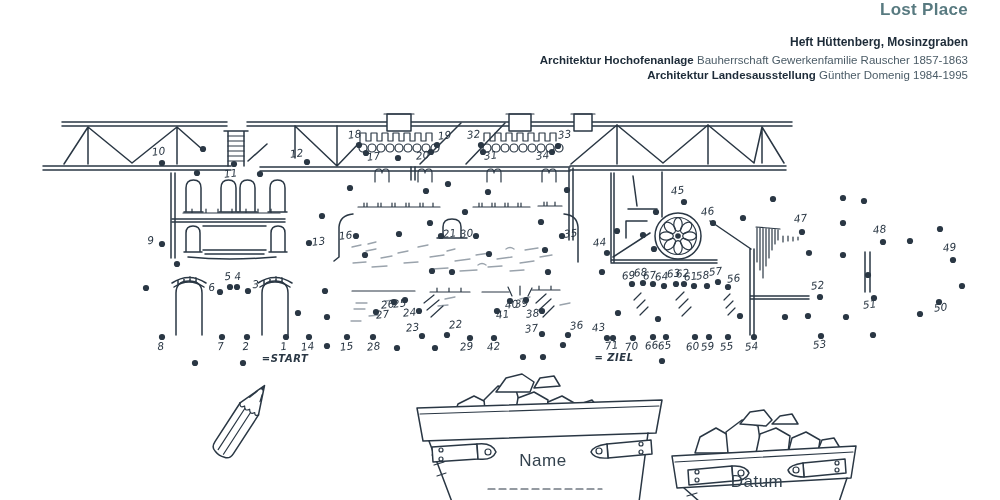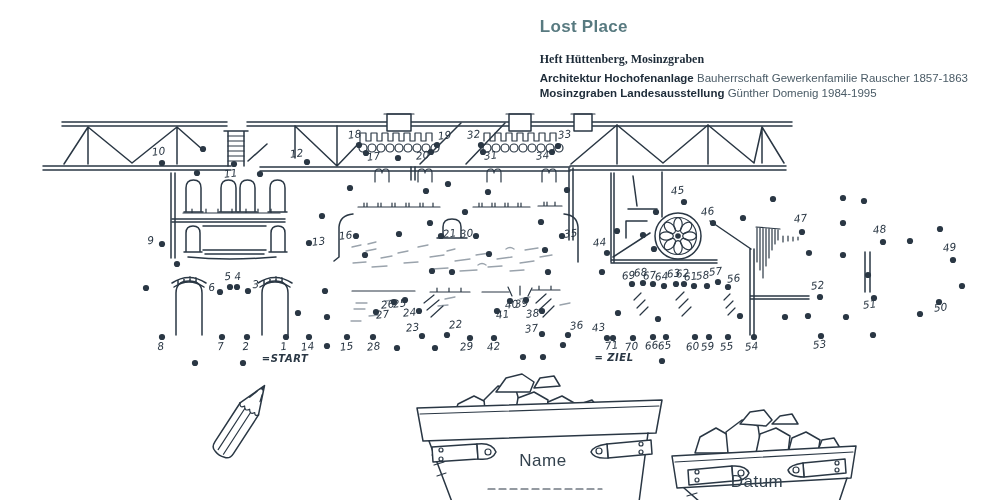--- a/index.html
+++ b/index.html
@@ -1,21 +1,21 @@
 <!DOCTYPE html>
 <html style="--ink: #2a3744; --accent: #587a80;"><head>
 <meta charset="utf-8">
 <style>
   :root { --ink:#2a3744; --accent:#587a80; --faint:#9aa3ac; }
   html,body{margin:0;padding:0;background:#fff;}
   body{width:1000px;height:500px;overflow:hidden;position:relative;
        font-family:"Liberation Sans",sans-serif;}
-  .header{position:absolute;top:17px;right:32px;text-align:left;color:var(--ink);}
+  .header{position:absolute;top:0;right:32px;text-align:right;color:var(--ink);}
   .header .title{font-size:17px;font-weight:bold;color:var(--accent);letter-spacing:.3px;}
-  .header .subtitle{margin-top:15px;font-size:12px;font-weight:bold;color:#1d2b38;font-family:Liberation Serif, serif;}
+  .header .subtitle{margin-top:15px;font-size:12px;font-weight:bold;color:#1d2b38;}
   .header .credits{margin-top:4px;font-size:11.5px;line-height:15px;color:#4a5b66;}
   .header .credits b{color:#1d2b38;font-weight:bold;}
   svg.drawing{position:absolute;left:0;top:0;color:var(--ink);}
   svg .ln{fill:none;stroke:currentColor;stroke-width:1.5;stroke-linecap:round;stroke-linejoin:round;}
   svg .ln2{fill:none;stroke:currentColor;stroke-width:1.2;stroke-linecap:round;stroke-linejoin:round;}
   svg .wt{fill:#fff;stroke:currentColor;stroke-width:1.5;stroke-linejoin:round;}
   svg .faint{fill:none;stroke:var(--faint);stroke-width:1.3;stroke-linecap:round;}
   svg .num-label{font-family:"DejaVu Sans",sans-serif;font-style:italic;font-size:10.5px;
        fill:currentColor;text-anchor:middle;}
   svg .hand-label{font-family:"DejaVu Sans",sans-serif;font-style:italic;font-weight:bold;
@@ -24,21 +24,21 @@
        text-anchor:middle;letter-spacing:.5px;}
 </style>
 </head>
 <body>
 
 <div class="header">
   <div class="title">Lost Place</div>
   <div class="subtitle">Heft Hüttenberg, Mosinzgraben</div>
   <div class="credits">
     <div><b>Architektur Hochofenanlage</b><span> Bauherrschaft Gewerkenfamilie Rauscher 1857-1863</span></div>
-    <div><b>Mosinzgraben Landesausstellung</b><span> Günther Domenig 1984-1995</span></div>
+    <div><b>Architektur Landesausstellung</b><span> Günther Domenig 1984-1995</span></div>
   </div>
 </div>
 
 <svg class="drawing" width="1000" height="500" viewBox="0 0 1000 500">
 
   <g>
     <path class="ln" d="M62,122 H227 M62,126 H227 M43,166 H231 M43,170 H231"></path>
     <path class="ln" d="M64,164 L88,127 M88,127 L132,163 M132,163 L177,127 M177,127 L203,150 M88,127 V164 M177,127 V164"></path>
   </g>
 

